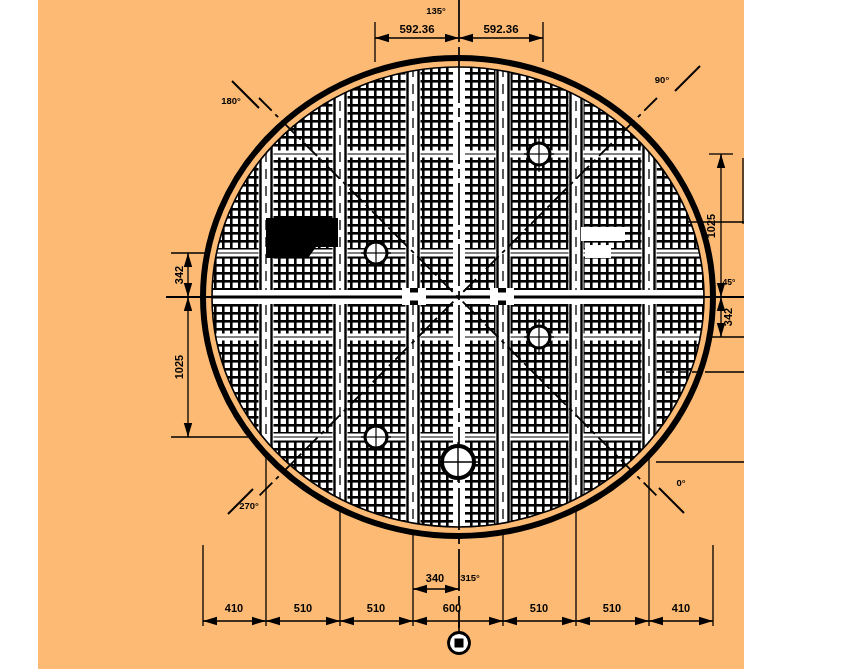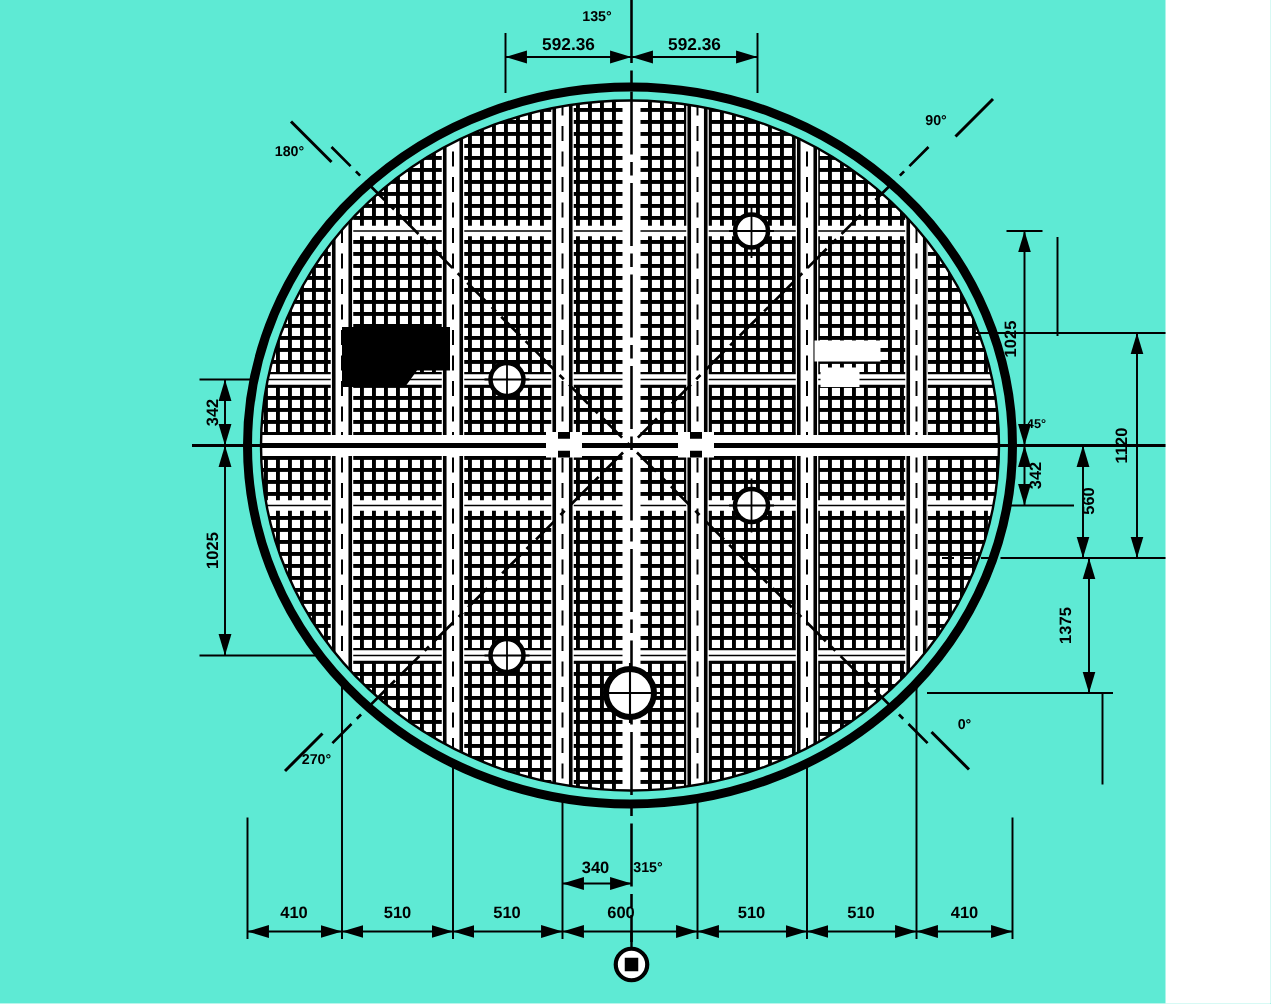--- a/index.html
+++ b/index.html
@@ -1,17 +1,17 @@
 <!DOCTYPE html>
 <html><head>
 <meta charset="utf-8">
 <style>
   html,body{margin:0;padding:0;background:#ffffff;}
-  .page{position:relative;width:777px;height:669px;background:#5eead4;overflow:hidden;
-        font-family:"Liberation Sans", sans-serif;}
+  .page{position:relative;width:706px;height:669px;background:#fdba74;overflow:hidden;
+        font-family:"Liberation Sans", sans-serif;margin-left:38px;}
   svg{display:block;}
   text{fill:#000;font-family:"Liberation Sans", sans-serif;font-weight:bold;}
   .dim{font-size:11px;}
   .dimbig{font-size:11.5px;}
   .ang{font-size:9.5px;}
   .angsm{font-size:8.5px;}
 </style>
 </head>
 <body>
 

